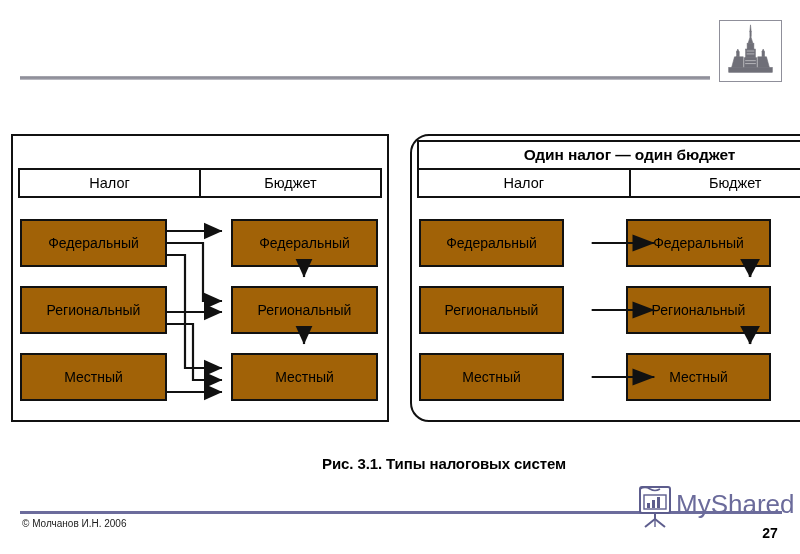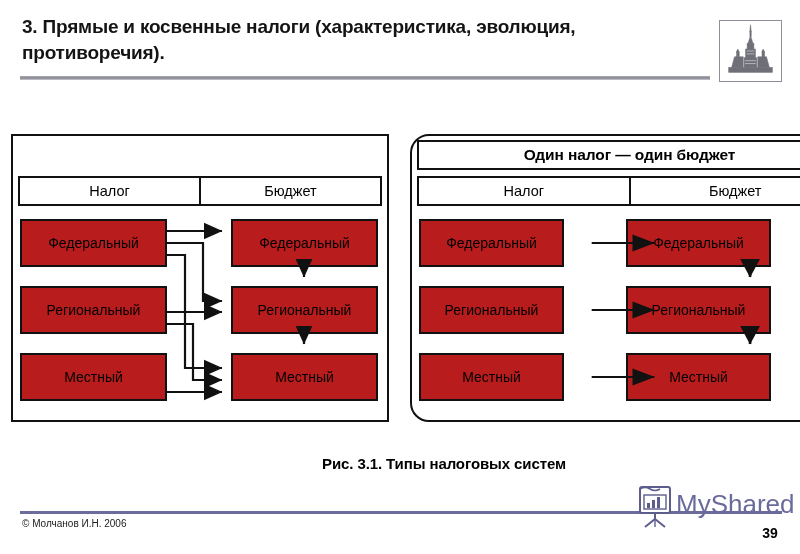--- a/index.html
+++ b/index.html
@@ -70,21 +70,21 @@
     box-sizing: border-box;
     display: flex;
     align-items: center;
     justify-content: center;
     font-size: 15.5px;
     font-weight: bold;
     letter-spacing: -0.1px;
   }
   .col-head-row {
     position: absolute;
-    left: 5px; right: 5px; top: 40px;
+    left: 5px; right: 5px; top: 32px;
     height: 30px;
     border: 2px solid #111111;
     box-sizing: border-box;
     display: flex;
   }
   .col-head {
     flex: 1;
     display: flex;
     align-items: center;
     justify-content: center;
@@ -94,21 +94,21 @@
   .col-head.first { border-right: 2px solid #111111; }
 
   .node {
     position: absolute;
     border: 2px solid #111111;
     box-sizing: border-box;
     display: flex;
     align-items: center;
     justify-content: center;
     font-size: 14px;
-    background: #b91c1c;
+    background: #a16207;
     white-space: nowrap;
   }
 
   .arrow-layer {
     position: absolute;
     left: 0; top: 0; right: 0; bottom: 0;
     pointer-events: none;
   }
   .arrow-layer svg { display: block; width: 100%; height: 100%; }
 
@@ -150,21 +150,20 @@
     position: absolute;
     left: 632px; top: 483px;
     width: 176px; height: 48px;
   }
   #myshared-logo svg { display: block; width: 100%; height: 100%; }
 </style>
 </head>
 <body>
 
 <div id="slide-header">
-  <div id="slide-title">3. Прямые и косвенные налоги (характеристика, эволюция, противоречия).</div>
   <div id="header-rule"></div>
 
   <div id="msu-logo">
     <svg viewBox="0 0 63 62" xmlns="http://www.w3.org/2000/svg">
       <rect x="0" y="0" width="63" height="62" fill="#ffffff"></rect>
       <g fill="#6f6f78" stroke="#6f6f78" stroke-width="0.6">
 
         <path d="M31.5 4 L32.2 11 L30.8 11 Z"></path>
         <rect x="30.9" y="11" width="1.3" height="5"></rect>
         <path d="M31.5 15 L34 23 L29 23 Z"></path>
@@ -275,21 +274,21 @@
         <path d="M286,198 L286,208" marker-end="url(#avR)"></path>
       </g>
     </svg>
   </div>
 </div>
 
 <div id="figure-caption">Рис. 3.1.  Типы налоговых систем</div>
 
 <div id="footer-rule"></div>
 <div id="footer-credit">© Молчанов И.Н. 2006</div>
-<div id="page-number">39</div>
+<div id="page-number">27</div>
 
 <div id="myshared-logo">
   <svg viewBox="0 0 176 48" xmlns="http://www.w3.org/2000/svg">
 
     <g>
       <rect x="8" y="4" width="30" height="26" rx="2" fill="#ffffff" stroke="#5d5d8d" stroke-width="2"></rect>
       <path d="M8 6 q5 -3 10 0 q5 3 10 0" fill="none" stroke="#5d5d8d" stroke-width="1.6"></path>
       <rect x="12" y="12" width="22" height="14" fill="#ffffff" stroke="#5d5d8d" stroke-width="1.4"></rect>
       <rect x="15" y="20" width="3" height="5" fill="#5d5d8d"></rect>
       <rect x="20" y="17" width="3" height="8" fill="#5d5d8d"></rect>

